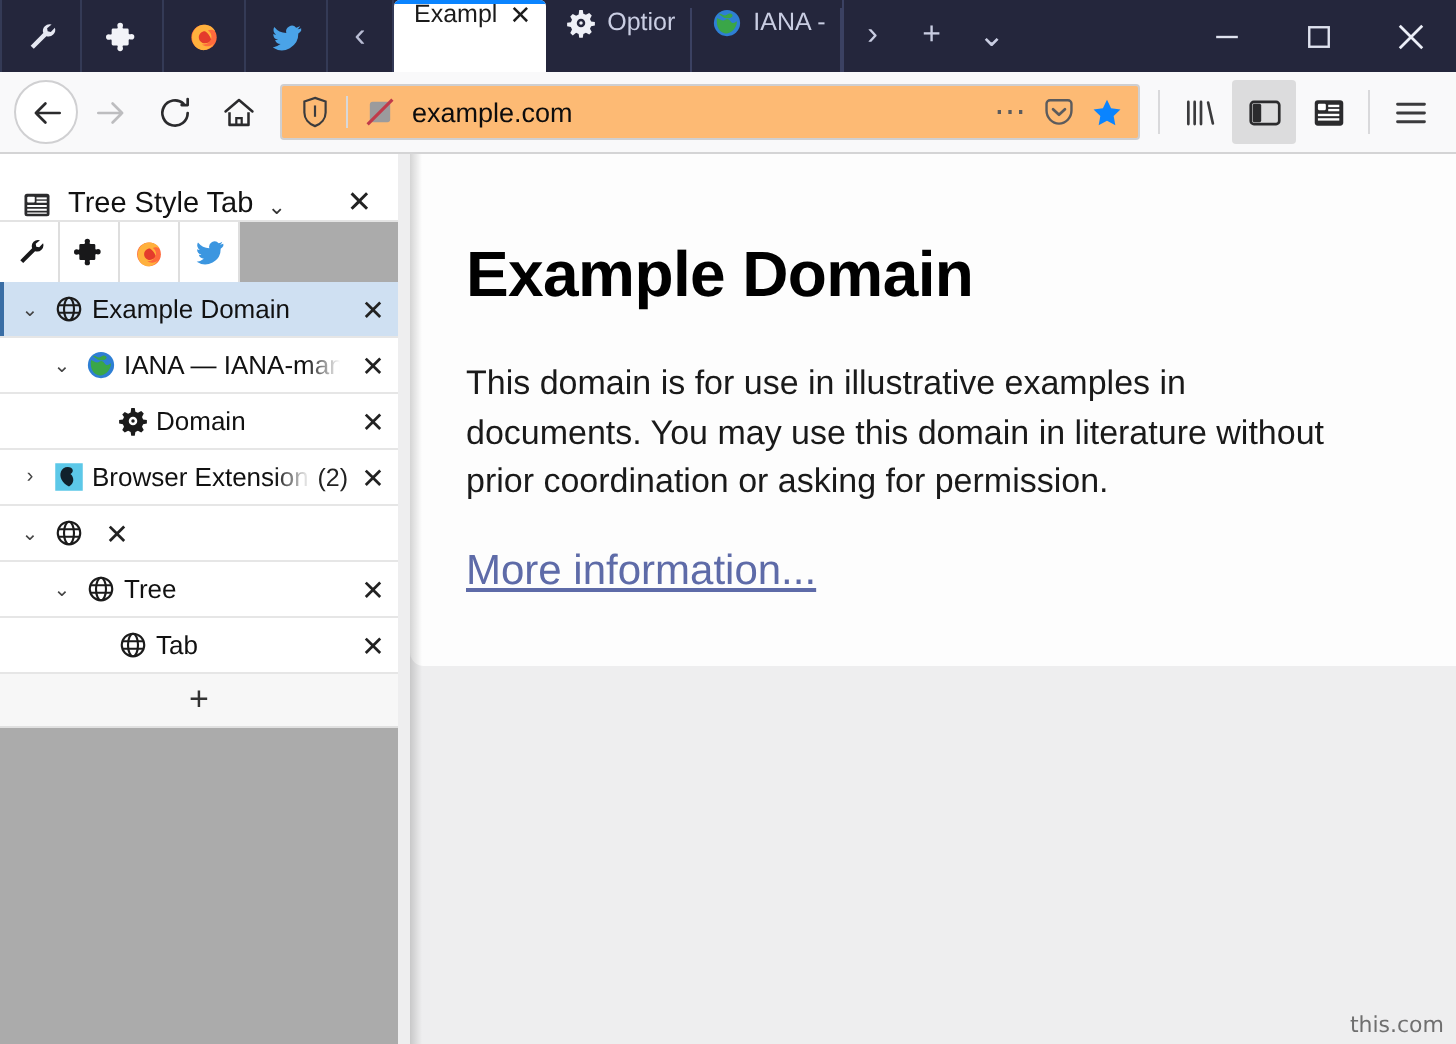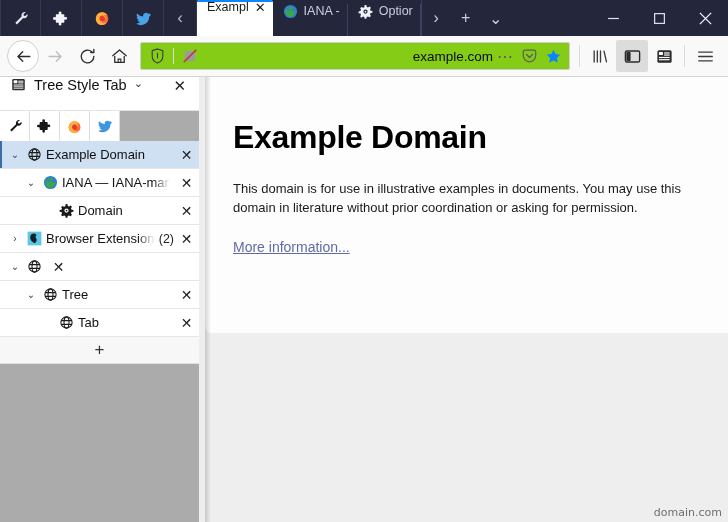--- a/index.html
+++ b/index.html
@@ -66,24 +66,23 @@
     background: #f9f9fa; border-bottom: 1px solid #d4d4d5;
     display: flex; align-items: center; padding: 0 7px;
   }
   .navbtn {
     width: 32px; height: 32px; display: flex; align-items: center; justify-content: center;
     color: #3b3b3d; flex: 0 0 auto;
   }
   .navbtn.circled { border: 1px solid #d0d0d2; border-radius: 50%; background: #fff; }
   .navbtn.disabled { color: #bdbdbf; }
   .urlbar {
-    flex: 1 1 auto; height: 28px; margin: 0 5px; background: #84cc16;
+    flex: 1 1 auto; height: 28px; margin: 0 5px; background: #fdba74;
     border: 1px solid #cfcfd1; border-radius: 2px; display: flex; align-items: center;
     padding: 0 4px;
-    text-align: right;
   }
   .url-ident { width: 24px; display: flex; align-items: center; justify-content: center; }
   .url-divider { width: 1px; height: 16px; background: #d8d8da; margin: 0 4px; }
   .url-text {
     flex: 1 1 auto; font-size: 13.5px; color: #0c0c0d; padding-left: 4px;
     white-space: nowrap; overflow: hidden;
   }
   .url-act {
     width: 24px; height: 24px; display: flex; align-items: center; justify-content: center;
     color: #5b5b5d; flex: 0 0 auto;
@@ -99,32 +98,32 @@
   .page {
     position: absolute; left: 205px; top: 77px; width: 523px; height: 256px;
     background: #fdfdfd; border-bottom-left-radius: 7px; overflow: hidden;
   }
   .page-inner { padding: 42px 28px 0 28px; }
   .page-h1 {
     font-size: 32px; font-weight: bold; color: #000; letter-spacing: -0.3px;
     margin-bottom: 24px;
   }
   .page-p {
-    font-size: 13px; color: #1a1a1a; line-height: 1.45; max-width: 450px;
+    font-size: 17px; color: #1a1a1a; line-height: 1.45; max-width: 450px;
     margin-bottom: 20px;
   }
-  .page-link { font-size: 14px; color: #5e6ba8; }
+  .page-link { font-size: 21px; color: #5e6ba8; }
 
   
   .sidebar {
     position: absolute; left: 0; top: 77px; width: 205px; height: 445px;
     background: #ababab; overflow: hidden;
   }
   .sb-header {
-    height: 34px; background: #fff; display: flex; align-items: flex-start;
+    height: 34px; background: #fff; display: flex; align-items: flex-end;
     padding: 0 10px; gap: 7px; border-bottom: 1px solid #e3e3e3;
     width: 199px;
   }
   .sb-header-icon { width: 17px; display: flex; align-items: center; justify-content: center; }
   .sb-title { font-size: 14.5px; color: #111; flex: 0 0 auto; }
   .sb-chev { font-size: 11px; color: #333; }
   .sb-header-spacer { flex: 1 1 auto; }
   .sb-close { font-size: 15px; color: #222; padding: 0 3px; }
 
   .sb-toolbar {
@@ -214,35 +213,35 @@
     <div class="tabstrip">
 
       <div class="tab active">
         <span class="tab-label">Exampl</span>
         <span class="tab-close">✕</span>
       </div>
 
       <div class="tab">
         <span class="tab-favicon">
           <svg width="15" height="15" viewBox="0 0 24 24">
+              <path d="M12 8.6a3.4 3.4 0 1 0 0 6.8 3.4 3.4 0 0 0 0-6.8zm0 2a1.4 1.4 0 1 1 0 2.8 1.4 1.4 0 0 1 0-2.8zM10.6 1.5h2.8l.5 3 2 .9 2.7-1.4 2 2-1.4 2.7.9 2 3 .5v2.8l-3 .5-.9 2 1.4 2.7-2 2-2.7-1.4-2 .9-.5 3h-2.8l-.5-3-2-.9L5.4 21.9l-2-2 1.4-2.7-.9-2-3-.5v-2.8l3-.5.9-2L3.4 6.7l2-2 2.7 1.4 2-.9z" fill="#eef0f7"></path>
+            </svg>
+        </span>
+        <span class="tab-label">Optior</span>
+      </div>
+
+      <div class="tab">
+        <span class="tab-favicon">
+          <svg width="15" height="15" viewBox="0 0 24 24">
             <circle cx="12" cy="12" r="10.5" fill="#2e7fd4"></circle>
             <path d="M4 8c2 .5 3 2 5 2s2-2 4-1 2 3 4 3 2-2 3-1c-.5 6-5.5 10-9.5 9.3C6 19.5 3 15 4 8z" fill="#3aa648"></path>
             <path d="M6 4.5c2 0 3 1.5 4.5 1.5S13 4 15 4.6 17 7 15 7.8s-5 .5-6.5-.8S5 5 6 4.5z" fill="#3aa648"></path>
           </svg>
         </span>
         <span class="tab-label">IANA -</span>
-      </div>
-
-      <div class="tab">
-        <span class="tab-favicon">
-          <svg width="15" height="15" viewBox="0 0 24 24">
-              <path d="M12 8.6a3.4 3.4 0 1 0 0 6.8 3.4 3.4 0 0 0 0-6.8zm0 2a1.4 1.4 0 1 1 0 2.8 1.4 1.4 0 0 1 0-2.8zM10.6 1.5h2.8l.5 3 2 .9 2.7-1.4 2 2-1.4 2.7.9 2 3 .5v2.8l-3 .5-.9 2 1.4 2.7-2 2-2.7-1.4-2 .9-.5 3h-2.8l-.5-3-2-.9L5.4 21.9l-2-2 1.4-2.7-.9-2-3-.5v-2.8l3-.5.9-2L3.4 6.7l2-2 2.7 1.4 2-.9z" fill="#eef0f7"></path>
-            </svg>
-        </span>
-        <span class="tab-label">Optior</span>
       </div>
     </div>
 
     <div class="strip-extra">
       <div class="strip-btn sep">›</div>
       <div class="strip-btn">+</div>
       <div class="strip-btn">⌄</div>
     </div>
 
     <div class="spacer-dark"></div>
@@ -510,14 +509,14 @@
       </div>
 
       <div class="newtab">+</div>
     </div>
 
     <div class="sb-rail"></div>
   </div>
 
   <div class="sb-shadow" style="left:205px; top:77px;"></div>
 
-  <div class="watermark">domain.com</div>
+  <div class="watermark">this.com</div>
 </div>
 
 </body></html>

